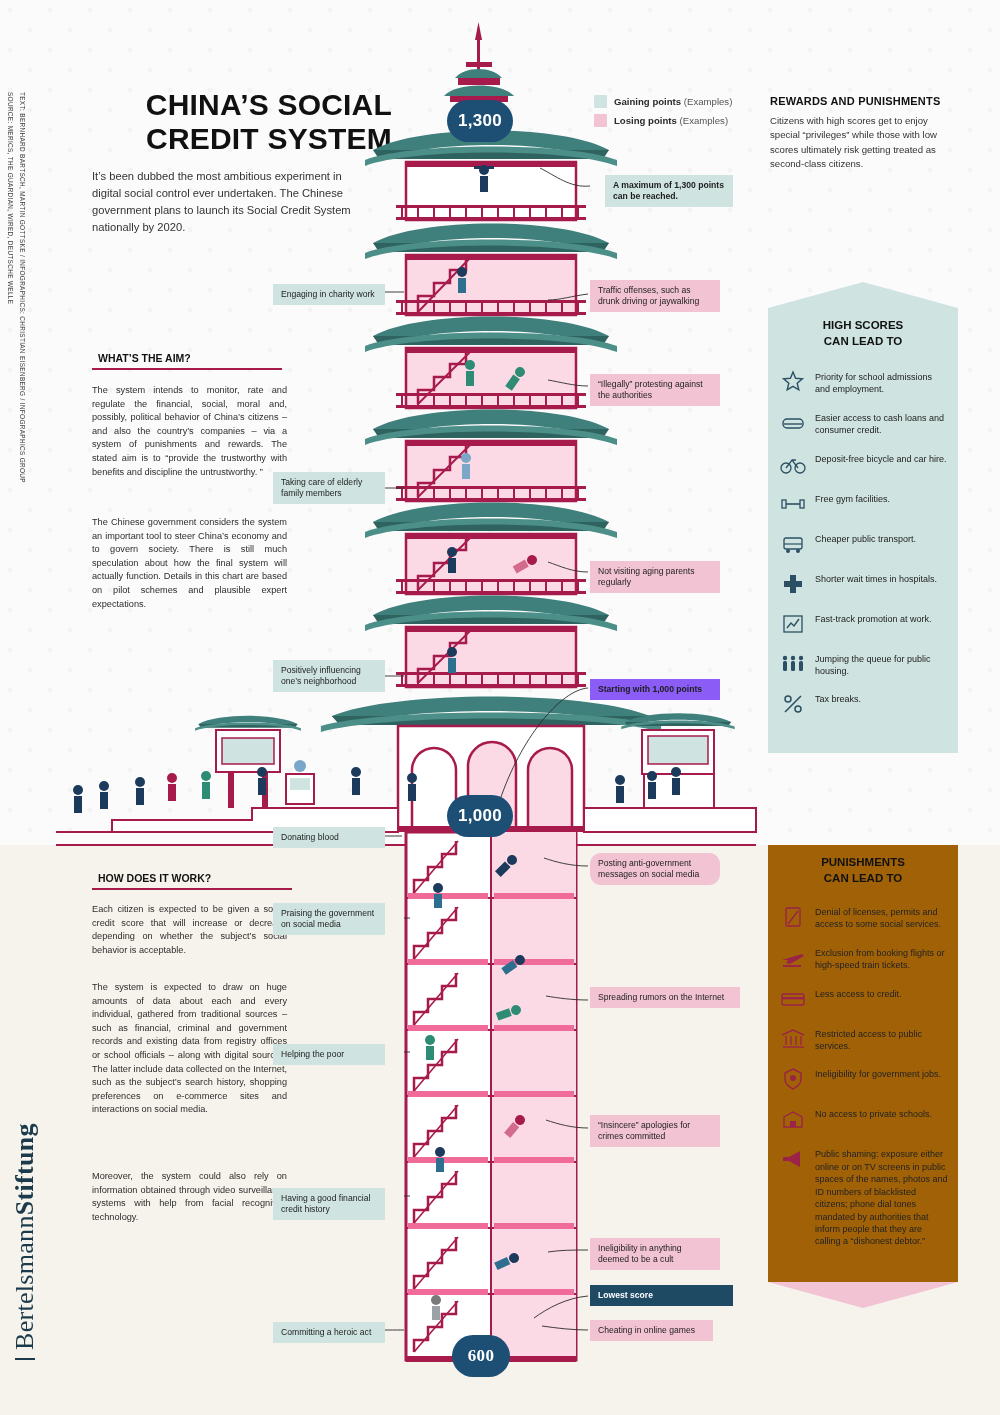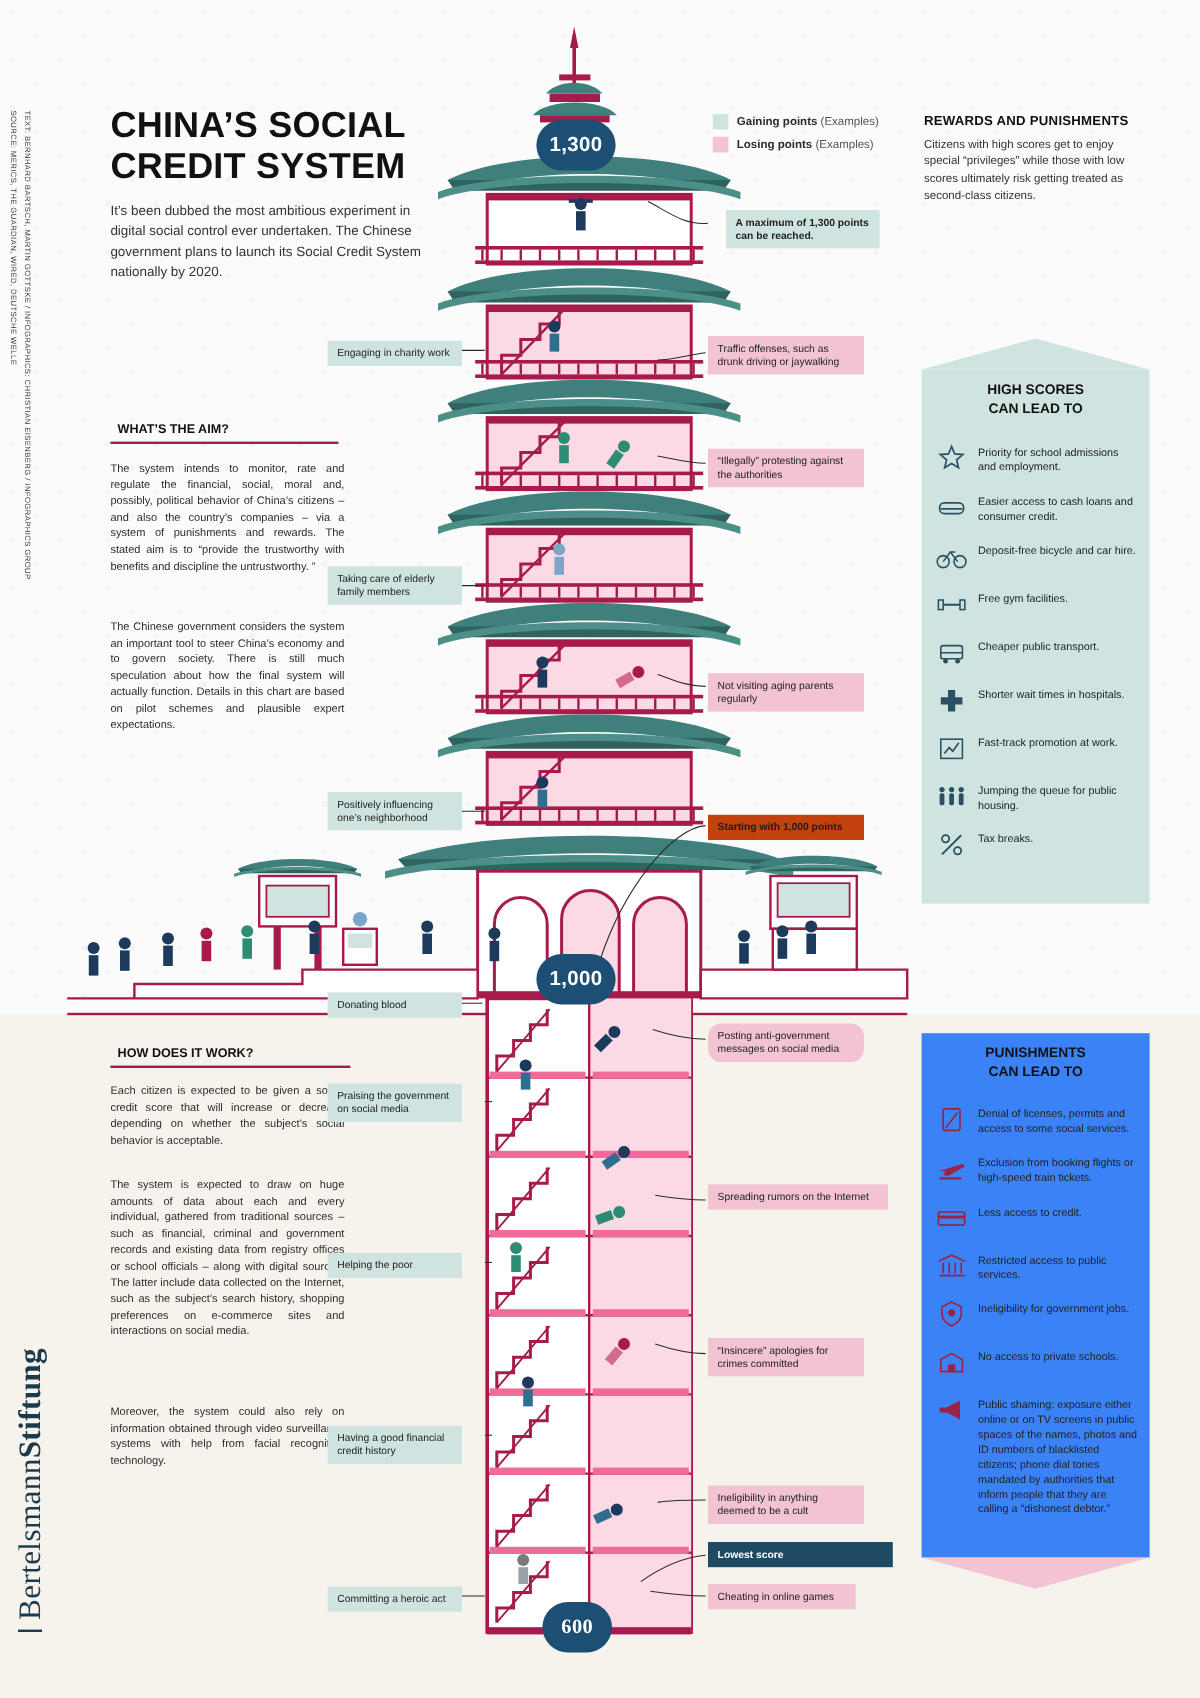--- a/index.html
+++ b/index.html
@@ -46,20 +46,21 @@
     font-family:"Liberation Serif", serif;
   }
   .bst b { font-weight:bold; }
   .bst .bar { display:inline-block; width:2px; height:20px; background:#1b3a4b; margin-right:8px; vertical-align:-2px;}
 
   
   .title {
     position:absolute; left:92px; top:88px; width:300px;
     font-size:30px; line-height:1.12; font-weight:bold; color:#111;
     letter-spacing:.2px;
+    text-align:right;
   }
   .subtitle {
     position:absolute; left:92px; top:168px; width:270px;
     font-size:11.2px; line-height:1.52; color:#333;
   }
 
   
   .legend { position:absolute; left:594px; top:95px; font-size:9.6px; }
   .legend .row { display:flex; align-items:center; margin-bottom:6px; }
   .legend .sw { width:13px; height:13px; margin-right:7px; border-radius:1px; }
@@ -92,21 +93,21 @@
   .pagoda { position:absolute; left:0; top:0; width:1000px; height:1415px; pointer-events:none; }
 
   
   .callout {
     position:absolute; font-size:8.6px; line-height:1.3; padding:5px 8px;
     color:#1d1d1d;
   }
   .c-green { background:#cfe4e0;margin-left:15px; }
   .c-pink  { background:#f2c3d3; }
   .c-dark  { background:#1f4a63; color:#fff; font-weight:bold; }
-  .c-plain { background:#c2410c; font-weight:bold; }
+  .c-plain { background:#8b5cf6; font-weight:bold; }
 
   
   .bubble {
     position:absolute; border-radius:50%; background:#1d4f75; color:#fff;
     display:flex; align-items:center; justify-content:center;
     font-weight:bold; letter-spacing:.3px;
   }
 
   
   .panel {
@@ -118,21 +119,21 @@
   }
   .panel-list { padding:12px 10px 14px 12px; }
   .panel-item { display:flex; align-items:flex-start; margin-bottom:14px; }
   .panel-item .ico {
     width:26px; height:26px; flex:0 0 26px; margin-right:9px;
     display:flex; align-items:center; justify-content:center;
   }
   .panel-item .txt { font-size:9px; line-height:1.38; color:#222; padding-top:2px; }
 
   .panel-high .body { background:#cfe4e0; }
-  .panel-pun .body { background:#3b82f6;margin-top:16px; }
+  .panel-pun .body { background:#a16207; }
 
   .arrow-up {
     width:0; height:0; margin:0 auto;
     border-left:95px solid transparent; border-right:95px solid transparent;
   }
   .arrow-up.green { border-bottom:26px solid #cfe4e0; }
   .arrow-down {
     width:0; height:0; margin:0 auto;
     border-left:95px solid transparent; border-right:95px solid transparent;
   }
@@ -535,21 +536,21 @@
 
 <div class="callout c-pink" style="left:590px; top:280px; width:130px;">Traffic offenses, such as drunk driving or jaywalking</div>
 <div class="callout c-pink" style="left:590px; top:374px; width:130px;">“Illegally” protesting against the authorities</div>
 <div class="callout c-pink" style="left:590px; top:561px; width:130px;">Not visiting aging parents regularly</div>
 <div class="callout c-plain" style="left:590px; top:679px; width:130px;">Starting with 1,000 points</div>
 
 <div class="callout c-pink" style="left:590px; top:853px; width:130px;border-radius:11px;">Posting anti-government messages on social media</div>
 <div class="callout c-pink" style="left:590px; top:987px; width:150px;">Spreading rumors on the Internet</div>
 <div class="callout c-pink" style="left:590px; top:1115px; width:130px;">“Insincere” apologies for crimes committed</div>
 <div class="callout c-pink" style="left:590px; top:1238px; width:130px;">Ineligibility in anything deemed to be a cult</div>
-<div class="callout c-dark" style="left:590px; top:1285px; width:154px;">Lowest score</div>
+<div class="callout c-dark" style="left:590px; top:1285px; width:143px;">Lowest score</div>
 <div class="callout c-pink" style="left:590px; top:1320px; width:123px;">Cheating in online games</div>
 
 <div class="callout c-green" style="left:258px; top:284px; width:112px;">Engaging in charity work</div>
 <div class="callout c-green" style="left:258px; top:472px; width:112px;">Taking care of elderly family members</div>
 <div class="callout c-green" style="left:258px; top:660px; width:112px;">Positively influencing one’s neighborhood</div>
 <div class="callout c-green" style="left:258px; top:827px; width:112px;">Donating blood</div>
 <div class="callout c-green" style="left:258px; top:903px; width:112px;">Praising the government on social media</div>
 <div class="callout c-green" style="left:258px; top:1044px; width:112px;">Helping the poor</div>
 <div class="callout c-green" style="left:258px; top:1188px; width:112px;">Having a good financial credit history</div>
 <div class="callout c-green" style="left:258px; top:1322px; width:112px;">Committing a heroic act</div>

